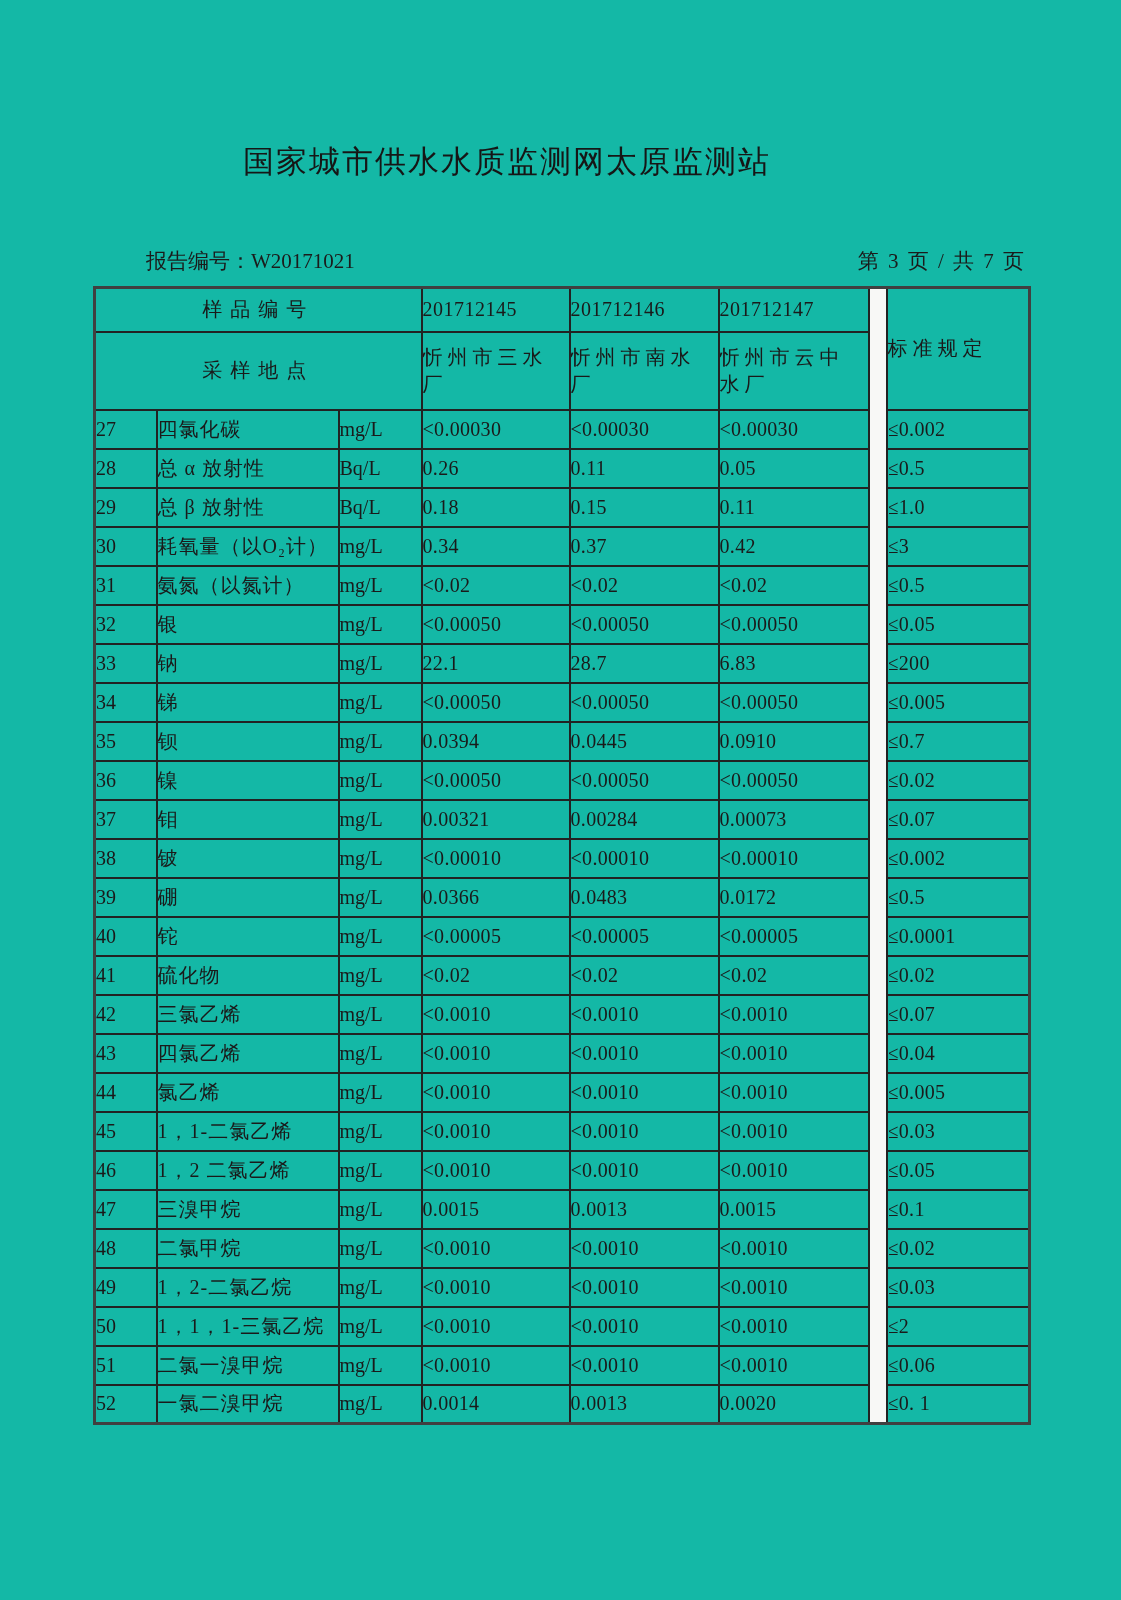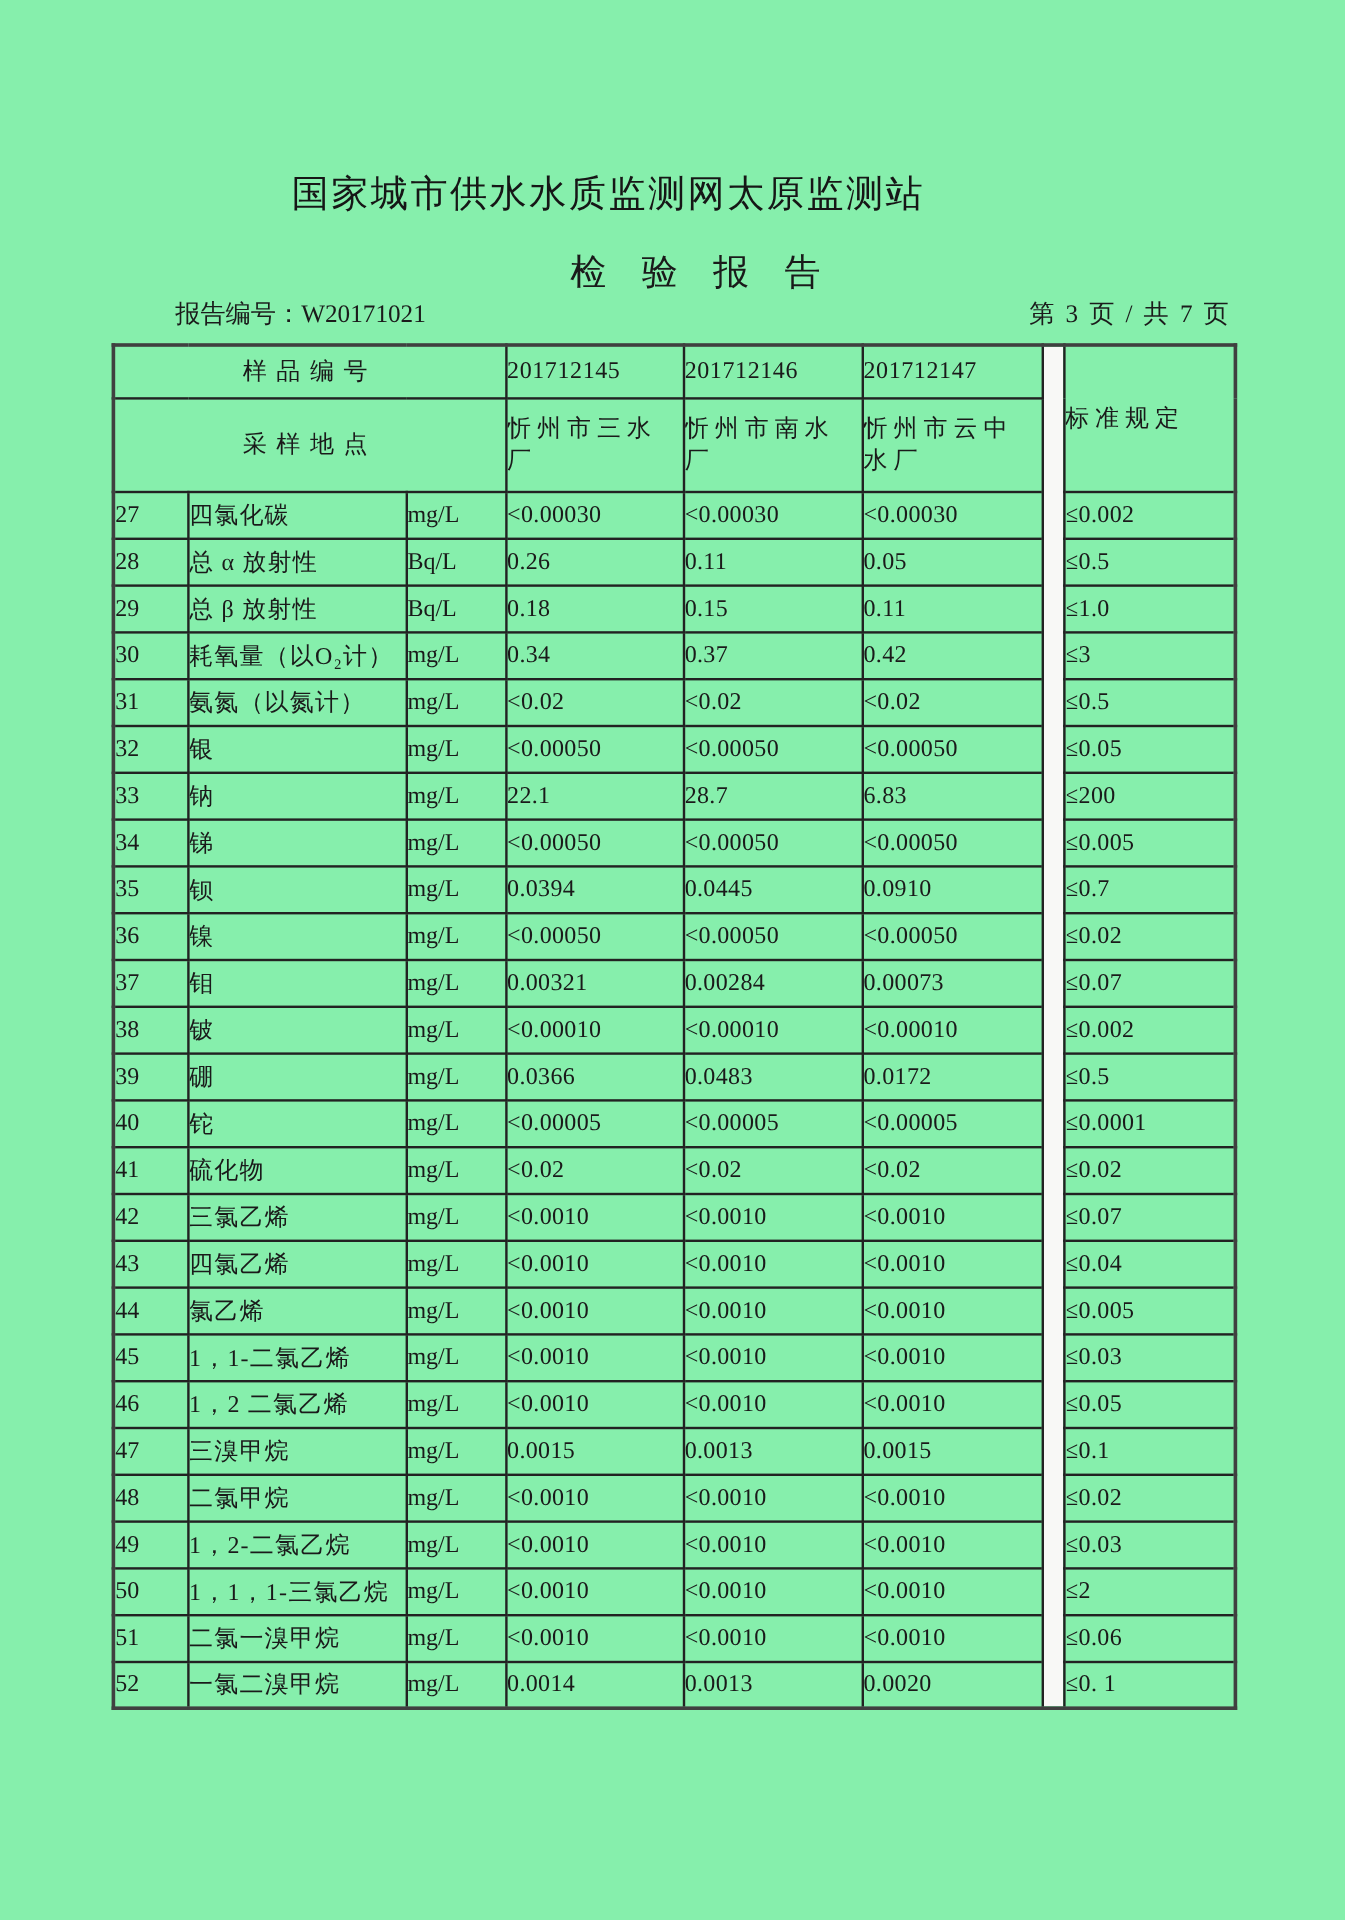--- a/index.html
+++ b/index.html
@@ -9,21 +9,21 @@
   body {
     width: 1121px;
     height: 1600px;
     background: #efefee;
     font-family: "Liberation Serif", "DejaVu Serif", serif;
   }
   .sheet {
     position: relative;
     width: 1121px;
     height: 1600px;
-    background: #86efac;
+    background: #14b8a6;
     overflow: hidden;
     color: #1b1b1b;
   }
   .station-title {
     position: absolute;
     top: 141px;
     left: 507px;
     transform: translateX(-50%);
     white-space: nowrap;
     font-size: 31px;
@@ -100,21 +100,20 @@
   td.c-std  { padding-left: 11px; letter-spacing: 0.3px; border-radius: 10px; }
   td.gapcol { background: #f8f8f6; }
 </style>
 </head>
 <body>
 
 <div class="sheet">
 
   <div class="station-title">国家城市供水水质监测网太原监测站</div>
 
-  <div class="report-title">检 验 报 告</div>
 
   <div class="meta-line">
     <div class="meta-left"><span>报告编号：</span><span>W20171021</span></div>
     <div class="meta-right">第 3 页 / 共 7 页</div>
   </div>
 
   <table class="report">
     <colgroup>
       <col style="width:62px">
       <col style="width:182px">

